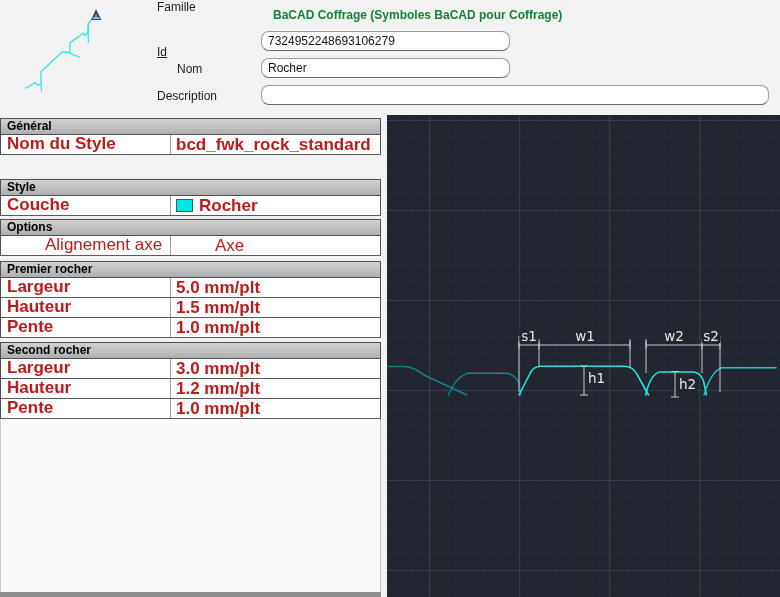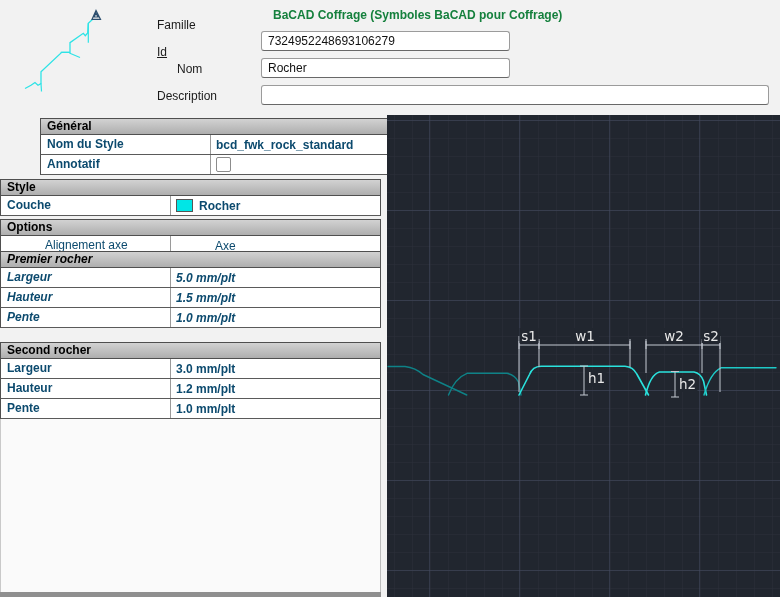--- a/index.html
+++ b/index.html
@@ -3,32 +3,32 @@
 <meta charset="utf-8">
 <style>
   html,body{margin:0;padding:0;}
   body{font-family:"Liberation Sans",sans-serif;}
   #page{position:relative;width:780px;height:597px;background:#f2f2f2;overflow:hidden;}
 
   
   .form-label{position:absolute;left:157px;font-size:12px;color:#1b1b1b;}
   .form-title{position:absolute;left:261px;font-size:12px;font-weight:bold;color:#15803d;margin-left:12px;}
   .tfield{position:absolute;left:261px;height:20px;background:#fff;border:1px solid #9b9b9b;
-          border-bottom-color:#686868;border-radius:3px;font-size:12px;color:#111;
+          border-bottom-color:#686868;border-radius:8px;font-size:12px;color:#111;
           padding:0 6px;box-sizing:border-box;font-family:"Liberation Sans",sans-serif;outline:none;}
 
   
   .section{position:absolute;left:0;width:381px;box-sizing:border-box;}
   .sec-header{height:17px;box-sizing:border-box;background:linear-gradient(#d2d2d2,#aeaeae);
               border-top:1px solid #4f4f4f;border-bottom:1px solid #4f4f4f;
               border-left:1px solid #4f4f4f;border-right:1px solid #4f4f4f;
               font-size:12px;font-weight:bold;color:#000;padding-left:6px;line-height:15px;}
   .prow{height:20px;box-sizing:border-box;background:#fff;display:flex;
         border-bottom:1px solid #5a5a5a;border-left:1px solid #4f4f4f;border-right:1px solid #4f4f4f;
-        font-size:12px;color:#0c4a6e;}
+        font-size:17px;color:#b91c1c;}
   .prow .lbl{width:170px;box-sizing:border-box;border-right:1px solid #9a9a9a;
              padding-left:6px;line-height:18px;font-weight:bold;}
   .prow .val{flex:1;padding-left:5px;line-height:18px;font-weight:bold;display:flex;align-items:center;}
   .prow.normal .lbl,.prow.normal .val{font-weight:normal;padding-left:44px;}
   .checkbox{width:13px;height:13px;background:#fff;border:1px solid #8c8c8c;border-radius:2px;}
   .swatch{width:15px;height:11px;border:1px solid #555;margin-right:6px;}
   .panel-rest{position:absolute;left:0;top:419px;width:381px;height:173px;background:#fafafa;
               border-left:1px solid #c9c9c9;border-right:1px solid #bdbdbd;box-sizing:border-box;}
   .panel-bottom{position:absolute;left:0;top:592px;width:381px;height:5px;background:#8f8f8f;}
 
@@ -40,43 +40,37 @@
 <body>
 
 <div id="page">
 
   <svg width="140" height="110" style="position:absolute;left:0;top:0;">
     <polyline points="25,88.5 31,85.3 35,82.5 38,85.2 41,83.5 41,71.8 61.7,52.3 70,52.3 70,42.7 83.3,33.3 85.3,35.7 87.7,33 88.3,23.3 92.7,19.3" fill="none" stroke-width="1.3" stroke="#2ee3e6"></polyline>
     <path d="M41,83.5 L41.5,91.5 M60.7,52.3 H69.3 M69.3,53 L80,57.5 M88.3,23.3 V42.7" fill="none" stroke-width="1.2" stroke="#2ee3e6"></path>
     <path d="M96,10.5 L92,19.3 H100.5 Z M96,13.2 L94,17 H98 Z" fill="none" stroke-width="1.2" stroke="#2c4e6e"></path>
   </svg>
 
-  <div class="form-label" style="top:18px;">Famille</div>
+  <div class="form-label" style="top:0;">Famille</div>
   <div class="form-title" style="top:8px;">BaCAD Coffrage (Symboles BaCAD pour Coffrage)</div>
 
   <div class="form-label" style="top:45px;text-decoration:underline;">Id</div>
   <input class="tfield" style="top: 31px; width: 249px;" value="7324952248693106279">
 
   <div class="form-label" style="top:62px;margin-left:20px;">Nom</div>
   <input class="tfield" style="top: 58px; width: 249px;" value="Rocher">
 
   <div class="form-label" style="top:89px;">Description</div>
   <input class="tfield" style="top: 85px; width: 508px;" value="">
 
-  <div class="section" style="top:118px;margin-left:40px;">
+  <div class="section" style="top:118px;">
     <div class="sec-header">Général</div>
     <div class="prow">
       <div class="lbl">Nom du Style</div>
       <div class="val">bcd_fwk_rock_standard</div>
-    </div>
-    <div class="prow">
-      <div class="lbl">Annotatif</div>
-      <div class="val">
-        <div class="checkbox"></div>
-      </div>
     </div>
   </div>
 
   <div class="section" style="top:179px;">
     <div class="sec-header">Style</div>
     <div class="prow">
       <div class="lbl">Couche</div>
       <div class="val">
         <span class="swatch" style="background: rgb(0, 230, 230);"></span>
         <span>Rocher</span>
@@ -85,21 +79,21 @@
   </div>
 
   <div class="section" style="top:219px;">
     <div class="sec-header">Options</div>
     <div class="prow normal">
       <div class="lbl">Alignement axe</div>
       <div class="val">Axe</div>
     </div>
   </div>
 
-  <div class="section" style="top:251px;font-style:italic;">
+  <div class="section" style="top:261px;">
     <div class="sec-header">Premier rocher</div>
     <div class="prow">
       <div class="lbl">Largeur</div>
       <div class="val">5.0 mm/plt</div>
     </div>
     <div class="prow">
       <div class="lbl">Hauteur</div>
       <div class="val">1.5 mm/plt</div>
     </div>
     <div class="prow">

